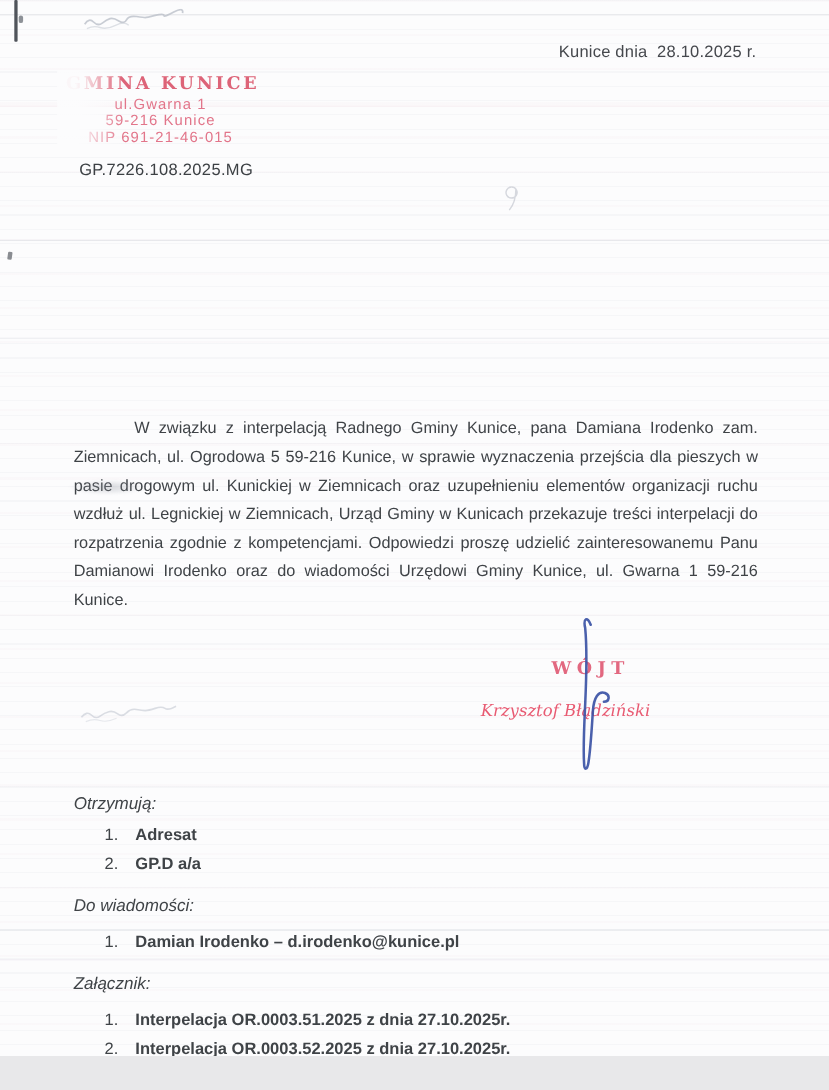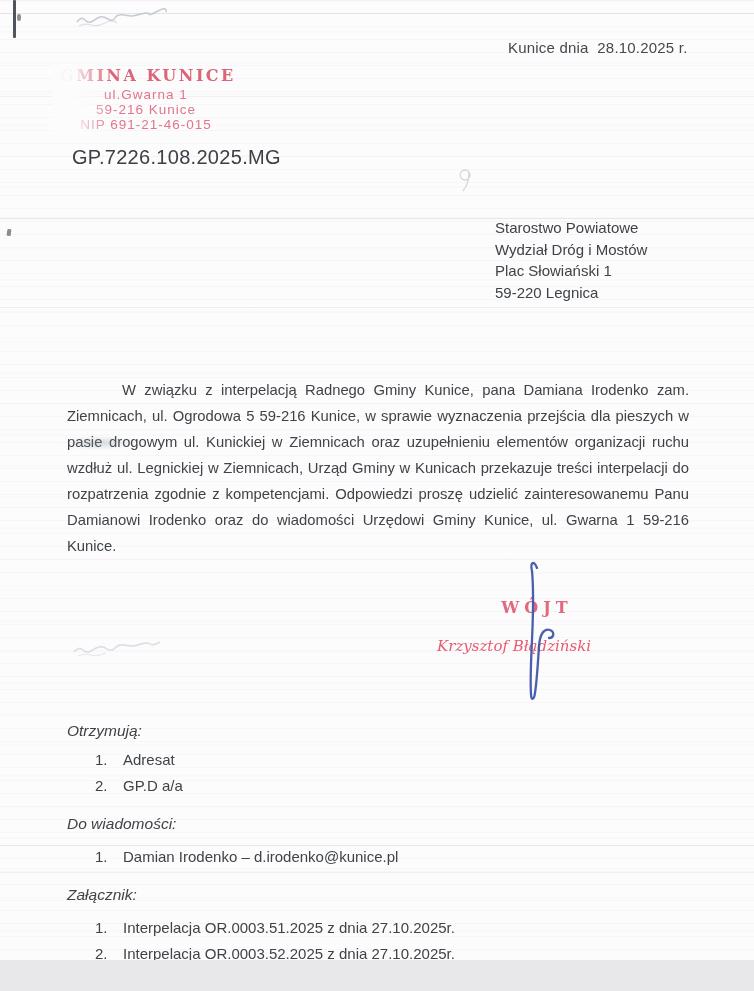--- a/index.html
+++ b/index.html
@@ -17,33 +17,33 @@
   .staple{left:13px;top:0;width:3px;height:38px;background:#50545b;border-radius:1px;}
   .staple-hook{left:17px;top:14px;width:4px;height:7px;background:#8d9197;border-radius:2px;}
 
   .date{left:508px;top:39px;font-size:15px;letter-spacing:.2px;color:#45484d;white-space:pre;}
 
   .stamp{left:60px;top:68px;width:172px;text-align:center;color:#dd6478;line-height:15px;}
   .stamp .l1{font-family:"DejaVu Serif",serif;font-weight:bold;font-size:16px;letter-spacing:2.5px;white-space:nowrap;margin-bottom:4px;}
   .stamp .l2,.stamp .l3,.stamp .l4{font-size:13.5px;letter-spacing:1px;color:#e2758a;white-space:nowrap;}
   .stamp-fade{left:52px;top:64px;width:60px;height:74px;background:linear-gradient(to right, rgba(252,252,253,.96) 30%, rgba(252,252,253,0));pointer-events:none;}
 
-  .ref{left:72px;top:146px;font-size:20px;color:#3c4044;letter-spacing:.3px;}
+  .ref{left:72px;top:146px;font-size:15px;color:#3c4044;letter-spacing:.3px;}
 
   .recipient{left:495px;top:217px;font-size:15px;line-height:21.5px;color:#3f4347;}
 
   .bodypar{left:67px;top:377px;width:622px;font-size:14.8px;line-height:26px;text-align:justify;text-indent:55px;margin:0;color:#3f4347;}
 
   .sig-title{left:462px;top:598px;width:150px;text-align:center;font-family:"DejaVu Serif",serif;font-weight:bold;font-size:16px;letter-spacing:5px;color:#e26880;}
   .sig-name{left:437px;top:637px;width:200px;font-family:"DejaVu Serif",serif;font-style:italic;font-size:15px;color:#e85a72;white-space:nowrap;}
 
   .h-sec{font-size:15.5px;color:#3f4347;font-style:italic;}
   .li-row{position:absolute;font-size:15px;color:#3f4347;}
   .li-row .num{position:absolute;left:0;width:20px;text-align:left;}
-  .li-row .txt{position:absolute;left:28px;white-space:nowrap;}
+  .li-row .txt{position:absolute;left:28px;white-space:nowrap;font-weight:bold;}
 
   .smudge{left:62px;top:436px;width:72px;height:14px;border-radius:50%;
     background:radial-gradient(ellipse at center, rgba(150,155,165,.38), rgba(150,155,165,0) 70%);
     filter:blur(1px);}
   .dotmark{left:7px;top:229px;width:4px;height:7px;background:#6b6f76;opacity:.8;border-radius:1px;transform:rotate(8deg);}
 </style>
 </head>
 <body>
 
 <div class="page">
@@ -76,26 +76,20 @@
   <div class="abs stamp-fade"></div>
 
   <div class="abs ref">GP.7226.108.2025.MG</div>
 
   <svg class="abs" style="left:452px;top:166px;" width="20" height="28" viewBox="0 0 20 28">
     <path d="M13 4 a5 5 0 1 0 .1 0 M17 6 c0 7 -2 14 -6 19" fill="none" stroke="#bcc0ca" stroke-width="1.3" opacity="0.6"></path>
   </svg>
 
   <div class="abs dotmark"></div>
 
-  <div class="abs recipient">
-    <div>Starostwo Powiatowe</div>
-    <div>Wydział Dróg i Mostów</div>
-    <div>Plac Słowiański 1</div>
-    <div>59-220 Legnica</div>
-  </div>
 
   <p class="abs bodypar">W związku z interpelacją Radnego Gminy Kunice, pana Damiana Irodenko zam. Ziemnicach, ul. Ogrodowa 5 59-216 Kunice, w sprawie wyznaczenia przejścia dla pieszych w pasie drogowym ul. Kunickiej w Ziemnicach oraz uzupełnieniu elementów organizacji ruchu wzdłuż ul. Legnickiej w Ziemnicach, Urząd Gminy w Kunicach przekazuje treści interpelacji do rozpatrzenia zgodnie z kompetencjami. Odpowiedzi proszę udzielić zainteresowanemu Panu Damianowi Irodenko oraz do wiadomości Urzędowi Gminy Kunice, ul. Gwarna 1 59-216 Kunice.</p>
   <div class="abs smudge"></div>
 
   <div class="abs sig-title">WÓJT</div>
   <div class="abs sig-name">Krzysztof Błądziński</div>
 
   <svg class="abs" style="left:500px;top:558px;" width="80" height="150" viewBox="0 0 80 150">
     <path d="M37 10 C 34 2 30 4 32 13 C 34 34 33 60 32 82 C 31 104 30 122 31 136 C 31 143 34 142 35 135 C 37 122 38 104 39 88 C 40 76 44 70 50 72 C 55 74 54 80 49 80" fill="none" stroke="#3b53a5" stroke-width="2.3" stroke-linecap="round" opacity="0.92"></path>
   </svg>

